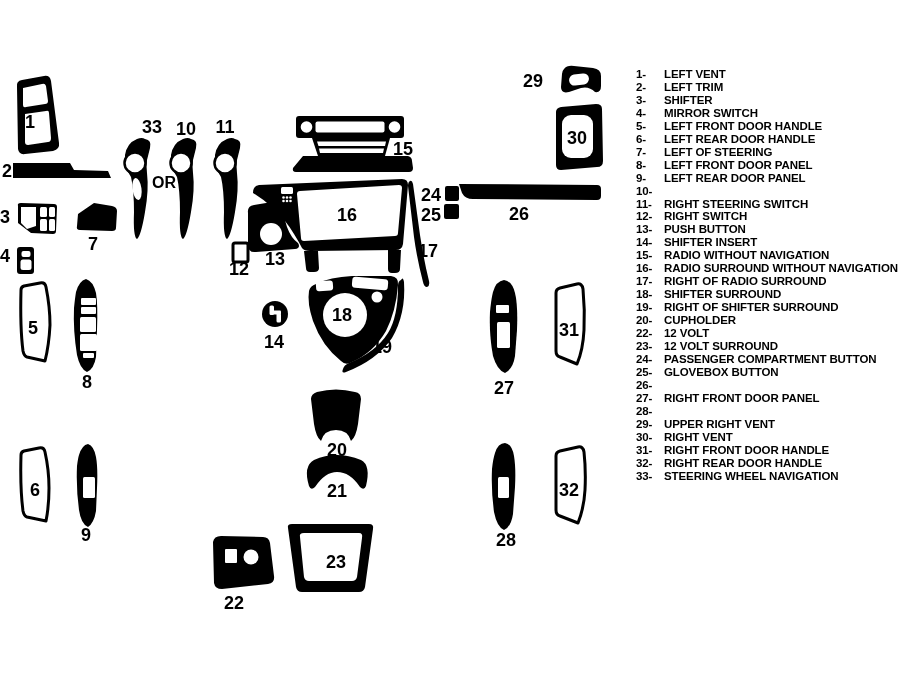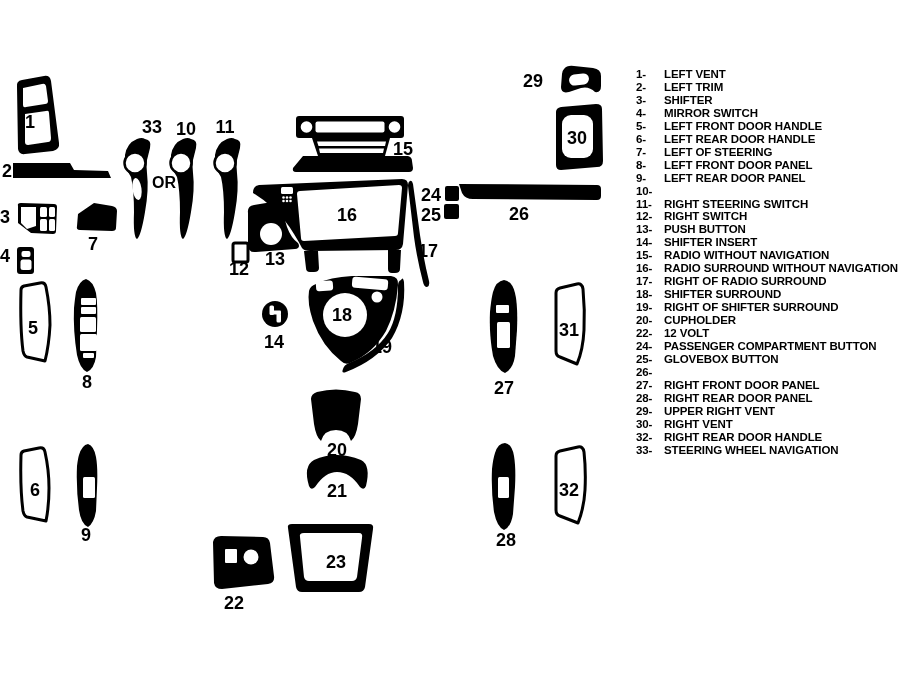--- a/index.html
+++ b/index.html
@@ -326,47 +326,54 @@
       </div>
       <div class="legend-row">
         <span class="num">20-</span>
         <span class="lbl">CUPHOLDER</span>
       </div>
       <div class="legend-row">
         <span class="num">22-</span>
         <span class="lbl">12 VOLT</span>
       </div>
       <div class="legend-row">
+        <span class="num">23-</span>
+        <span class="lbl">12 VOLT SURROUND</span>
+      </div>
+      <div class="legend-row">
         <span class="num">24-</span>
         <span class="lbl">PASSENGER COMPARTMENT BUTTON</span>
       </div>
       <div class="legend-row">
         <span class="num">25-</span>
         <span class="lbl">GLOVEBOX BUTTON</span>
       </div>
       <div class="legend-row">
         <span class="num">26-</span>
       </div>
       <div class="legend-row">
         <span class="num">27-</span>
         <span class="lbl">RIGHT FRONT DOOR PANEL</span>
       </div>
       <div class="legend-row">
         <span class="num">28-</span>
-        <span class="lbl">RIGHT REAR DOOR PANEL</span>
       </div>
       <div class="legend-row">
         <span class="num">29-</span>
         <span class="lbl">UPPER RIGHT VENT</span>
       </div>
       <div class="legend-row">
         <span class="num">30-</span>
         <span class="lbl">RIGHT VENT</span>
       </div>
       <div class="legend-row">
+        <span class="num">31-</span>
+        <span class="lbl">RIGHT FRONT DOOR HANDLE</span>
+      </div>
+      <div class="legend-row">
         <span class="num">32-</span>
         <span class="lbl">RIGHT REAR DOOR HANDLE</span>
       </div>
       <div class="legend-row">
         <span class="num">33-</span>
         <span class="lbl">STEERING WHEEL NAVIGATION</span>
       </div>
     </div>
 
 </div>

